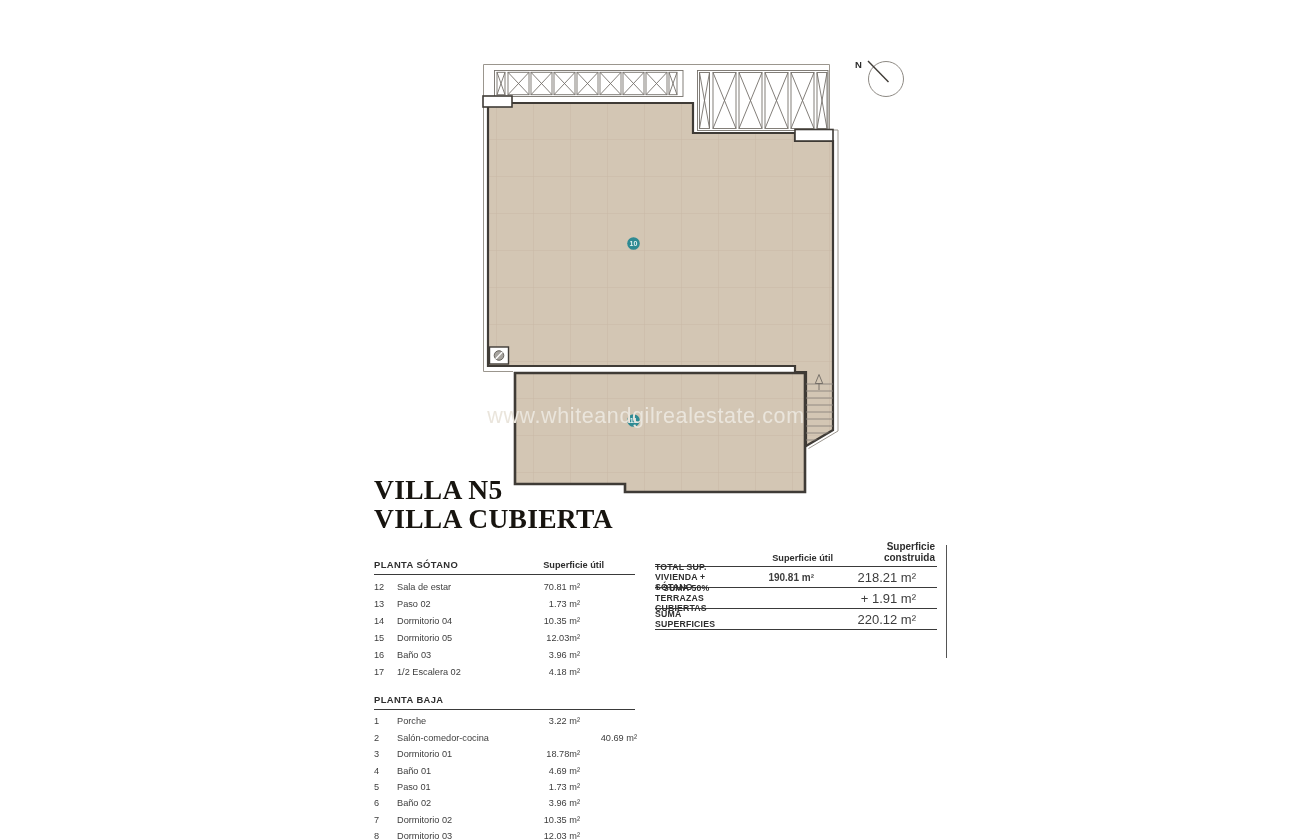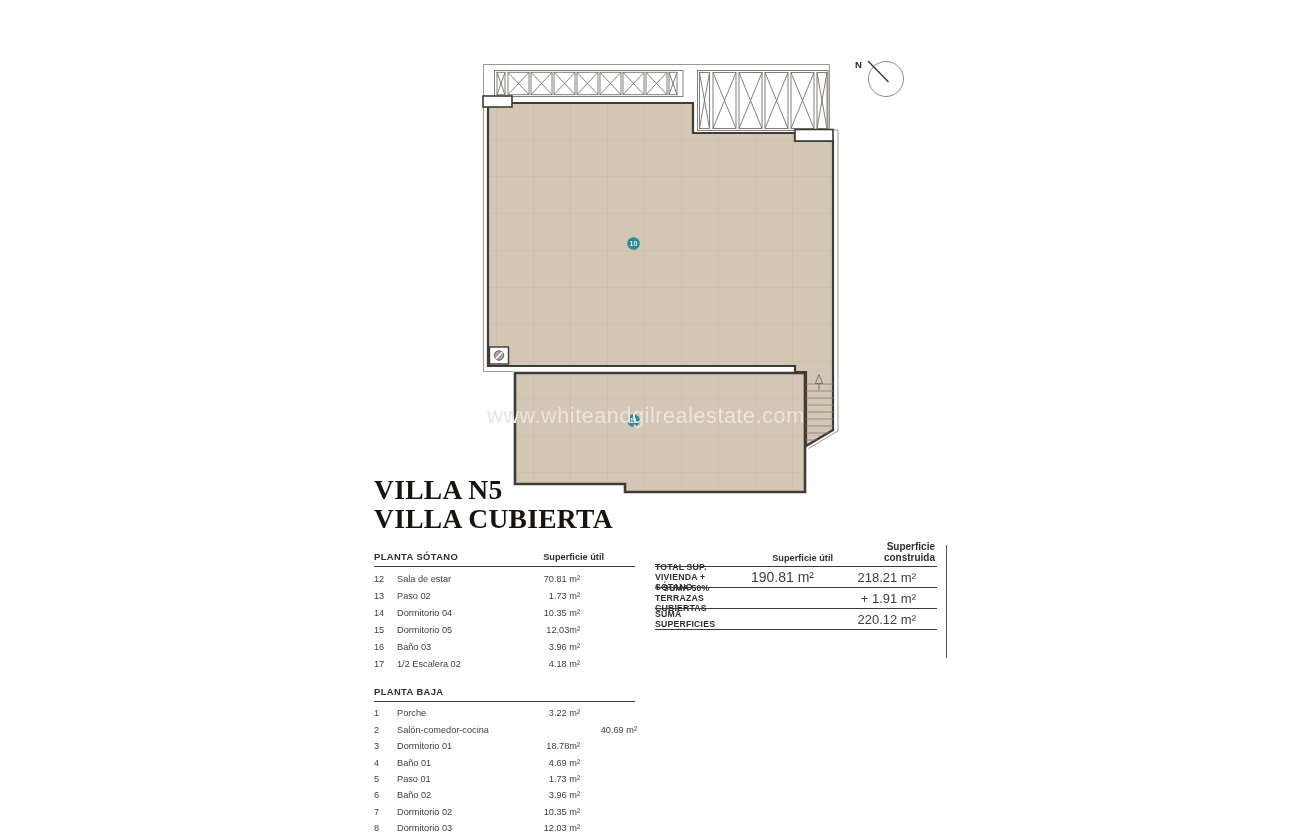--- a/index.html
+++ b/index.html
@@ -28,21 +28,21 @@
   
   .stable{position:absolute;left:655px;top:544px;width:282px;}
   .rhead{display:flex;align-items:flex-end;height:19px;border-bottom:1.2px solid #3a3a3a;
          padding-bottom:3px;}
   .rhead .sp{flex:1;}
   .rhead .h1{width:95px;text-align:right;font-weight:700;font-size:9.2px;color:#2e2e2e;}
   .rhead .h2{width:102px;text-align:right;font-weight:700;font-size:10px;color:#2e2e2e;padding-right:2px;}
   .rrow{display:flex;align-items:center;height:20px;border-bottom:1.1px solid #3a3a3a;}
   .rrow.last{border-bottom:none;}
   .rrow .lb{flex:1;font-weight:700;font-size:8.7px;letter-spacing:.2px;color:#2e2e2e;}
-  .rrow .v1{width:95px;text-align:right;font-size:14px;}
+  .rrow .v1{width:95px;text-align:right;font-size:10px;font-weight:bold;}
   .rrow .v2{width:102px;text-align:right;font-size:13px;padding-right:21px;}
   .vr{position:absolute;left:946px;top:545px;width:1px;height:113px;background:#555;}
 
   
   .wm{font-family:"Liberation Sans",sans-serif;font-size:21.5px;letter-spacing:.6px;
       fill:#eae5dc;text-anchor:middle;}
   .mk{font-family:"Liberation Sans",sans-serif;font-size:7px;font-weight:700;
       fill:#e2f1f0;text-anchor:middle;}
   .north{font-family:"Liberation Sans",sans-serif;font-size:9.5px;font-weight:700;fill:#2c2c2c;}
 </style>
@@ -139,21 +139,21 @@
       <text class="north" x="855" y="68">N</text>
     </g>
   </svg>
 
   <div class="title">
     <div>VILLA N5</div>
     <div>VILLA CUBIERTA</div>
   </div>
 
   <div class="atable">
-    <div class="sec-head" style="margin-top:0;">
+    <div class="sec-head" style="margin-top:8px;">
       <span class="sh">PLANTA SÓTANO</span>
       <span class="ch">Superficie útil</span>
     </div>
     <div>
       <div class="trow">
           <span class="num">12</span>
           <span class="nm">Sala de estar</span>
           <span class="val">70.81 m²</span>
         </div>
       <div class="trow">

